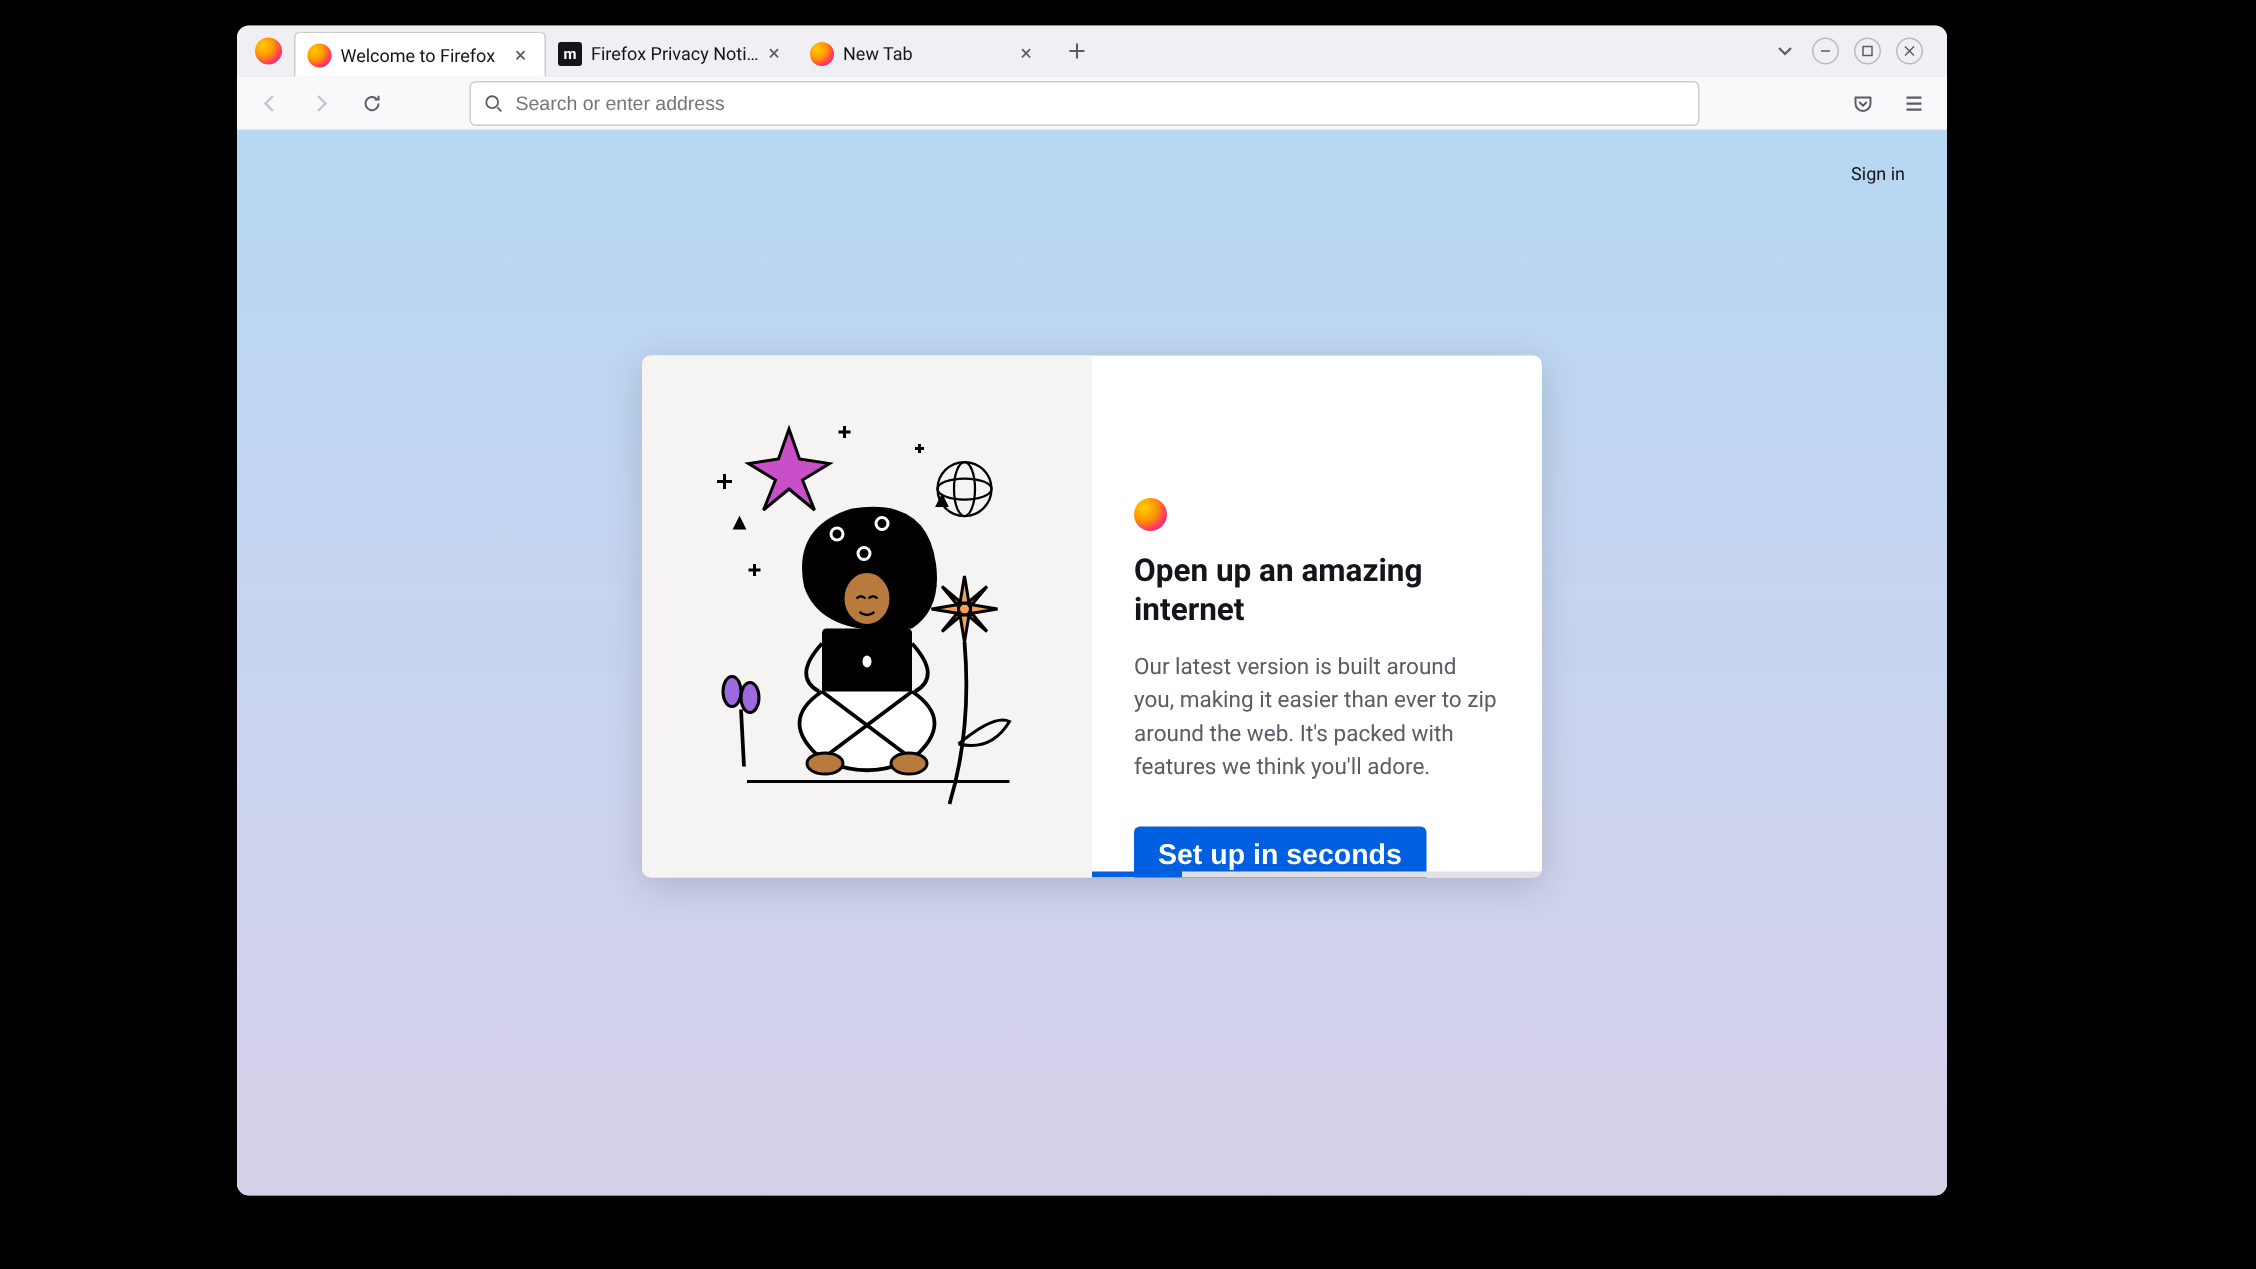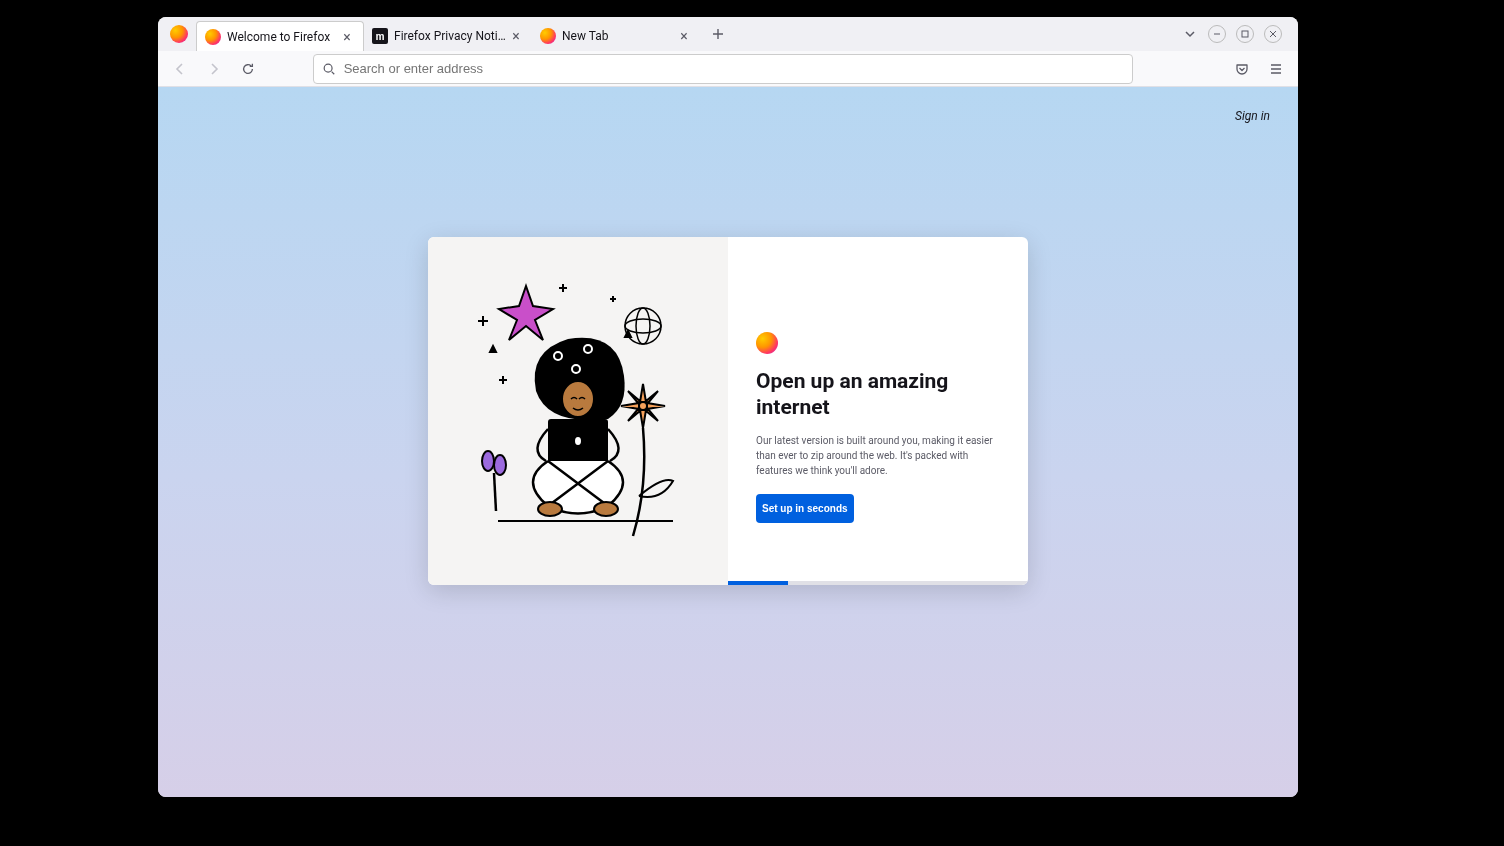--- a/index.html
+++ b/index.html
@@ -201,21 +201,20 @@
     background: linear-gradient(180deg, #b6d7f2 0%, #cad4ef 55%, #d6cfe8 100%);
     position: relative;
   }
   .sign-in {
     position: absolute;
     top: 22px;
     right: 28px;
     font-size: 12px;
     color: #15141a;
     cursor: pointer;
-    font-style: italic;
   }
   .card {
     position: absolute;
     left: 270px;
     top: 150px;
     width: 600px;
     height: 348px;
     background: #fff;
     border-radius: 6px;
     box-shadow: 0 6px 24px rgba(0,0,0,0.15);
@@ -246,32 +245,32 @@
     margin-bottom: 14px;
   }
   .headline {
     font-size: 21px;
     font-weight: 700;
     color: #15141a;
     line-height: 1.25;
     margin-bottom: 12px;
   }
   .body-text {
-    font-size: 10px;
+    font-size: 15px;
     color: #5b5b66;
     line-height: 1.5;
-    margin-bottom: 16px;
+    margin-bottom: 28px;
   }
   .cta-button {
     display: inline-block;
     background: #0060df;
     color: #fff;
-    font-size: 10px;
+    font-size: 19px;
     font-weight: 600;
-    padding: 9px 6px;
+    padding: 9px 16px;
     border-radius: 4px;
     border: none;
     cursor: pointer;
   }
   .progress-segments {
     position: absolute;
     bottom: 0;
     left: 300px;
     right: 0;
     height: 4px;

